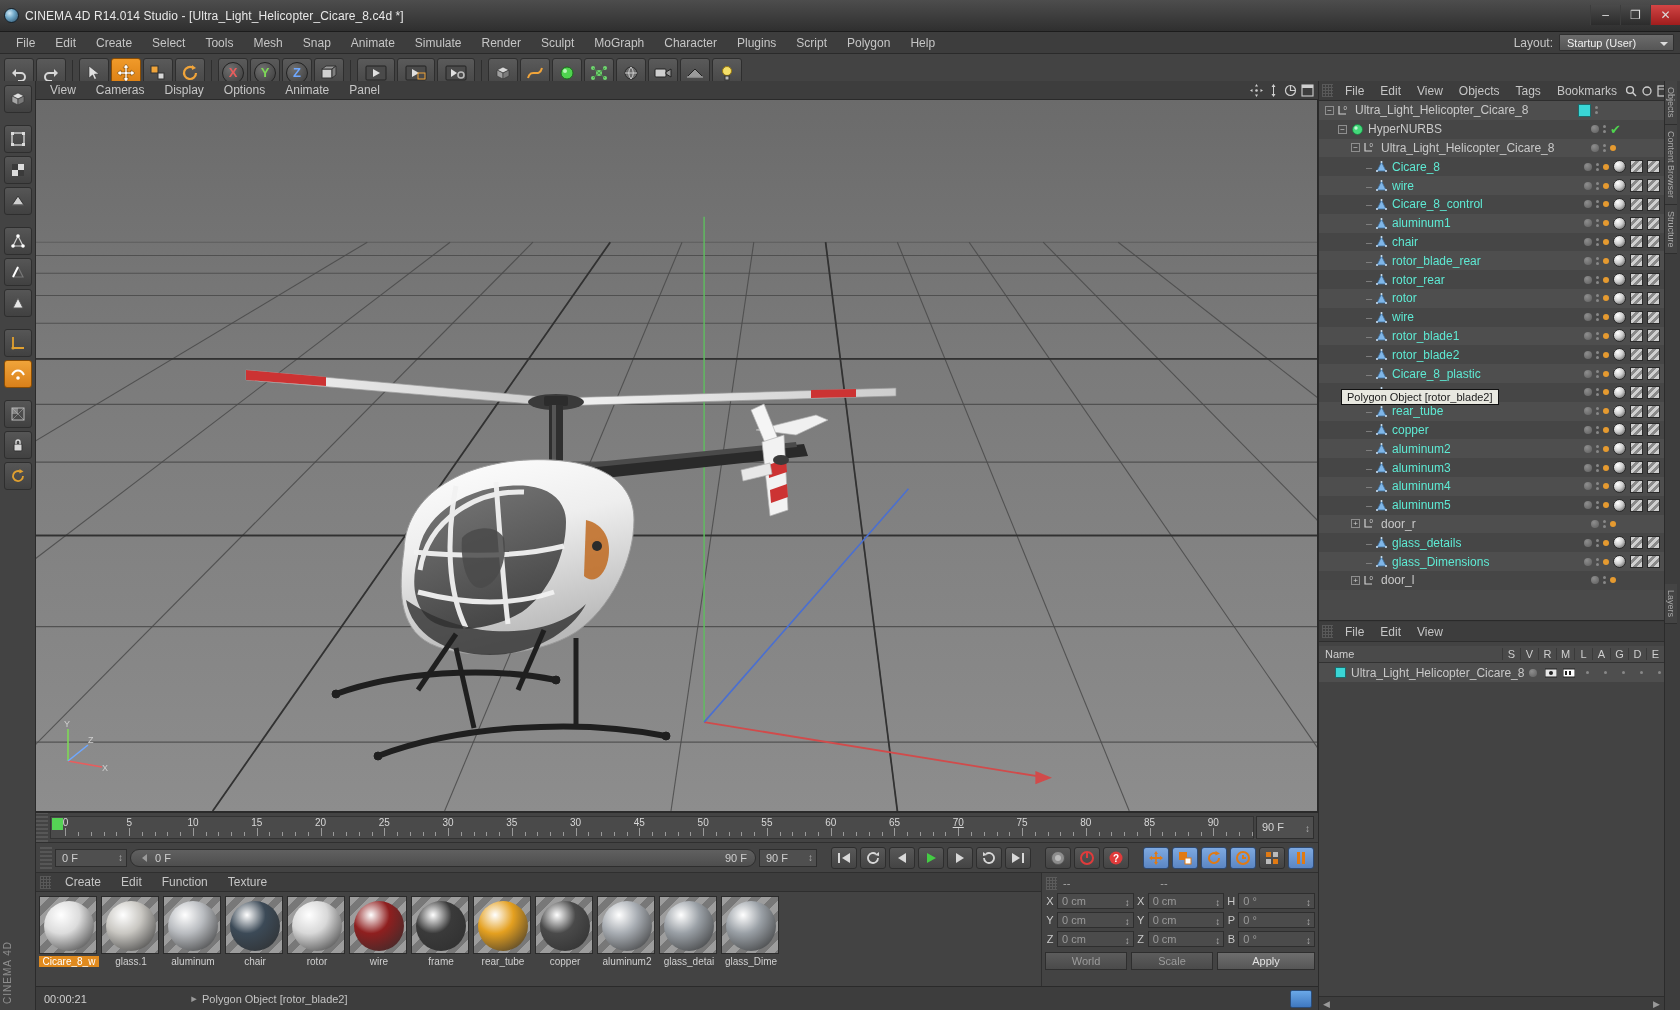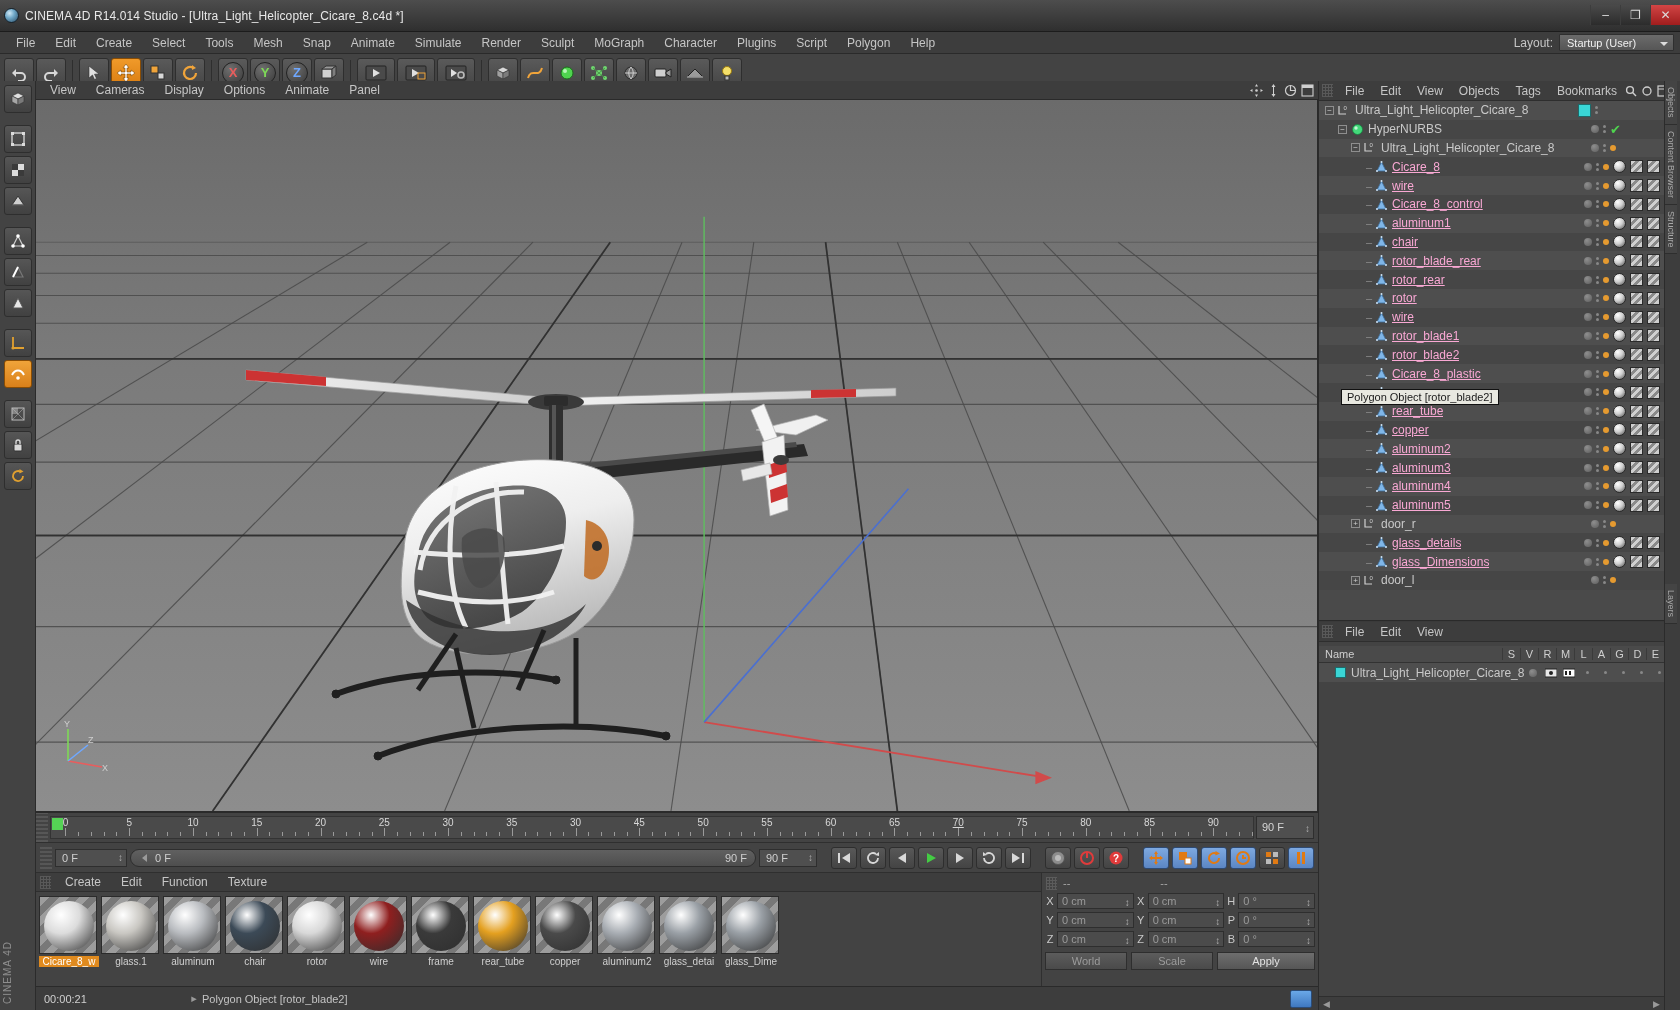--- a/index.html
+++ b/index.html
@@ -223,21 +223,21 @@
   .objtree { flex:1; overflow:hidden; position:relative; background:#4a4a4a;}
   .orow { height:18.8px; display:flex; align-items:center; position:relative; font-size:12px;}
   .orow:nth-child(odd){ background:#4e4e4e; }
   .orow:nth-child(even){ background:#464646; }
   .otree-ind { flex:none; }
   .oexp { width:9px;height:9px;border:1px solid #8e8e8e; color:#cfcfcf; font-size:8px;
     line-height:7px; text-align:center; margin-right:3px; flex:none; background:#4a4a4a;}
   .odash { width:10px; color:#8d8d8d; flex:none; font-size:11px; text-align:center;}
   .oicon { width:14px; height:14px; margin-right:4px; flex:none; display:flex;align-items:center;justify-content:center;}
   .oname { color:#c9c9c9; white-space:nowrap; overflow:hidden; }
-  .oname.dim { color:#f9a8d4;text-decoration:underline; }
+  .oname.dim { color:#5eead4; }
   .dotg { width:8px;height:8px;border-radius:50%;
      background:radial-gradient(circle at 35% 30%,#8e8e8e,#5e5e5e); }
   .dotsm { width:3px;height:3px;border-radius:50%;background:#888;}
   .dotor { width:6px;height:6px;border-radius:50%;background:#e59a30;}
   .tagbox { width:13px;height:13px;border:1px solid #2a2a2a; flex:none;
     background-image: repeating-linear-gradient(135deg,#cfcfcf 0 3px,#8a8a8a 3px 6px);}
   .tagsphere { width:13px;height:13px;border-radius:50%;border:1px solid #2a2a2a; flex:none;}
 
   .tooltip {
     position:absolute; background:#e8e8e0; color:#1a1a1a; border:1px solid #111;

